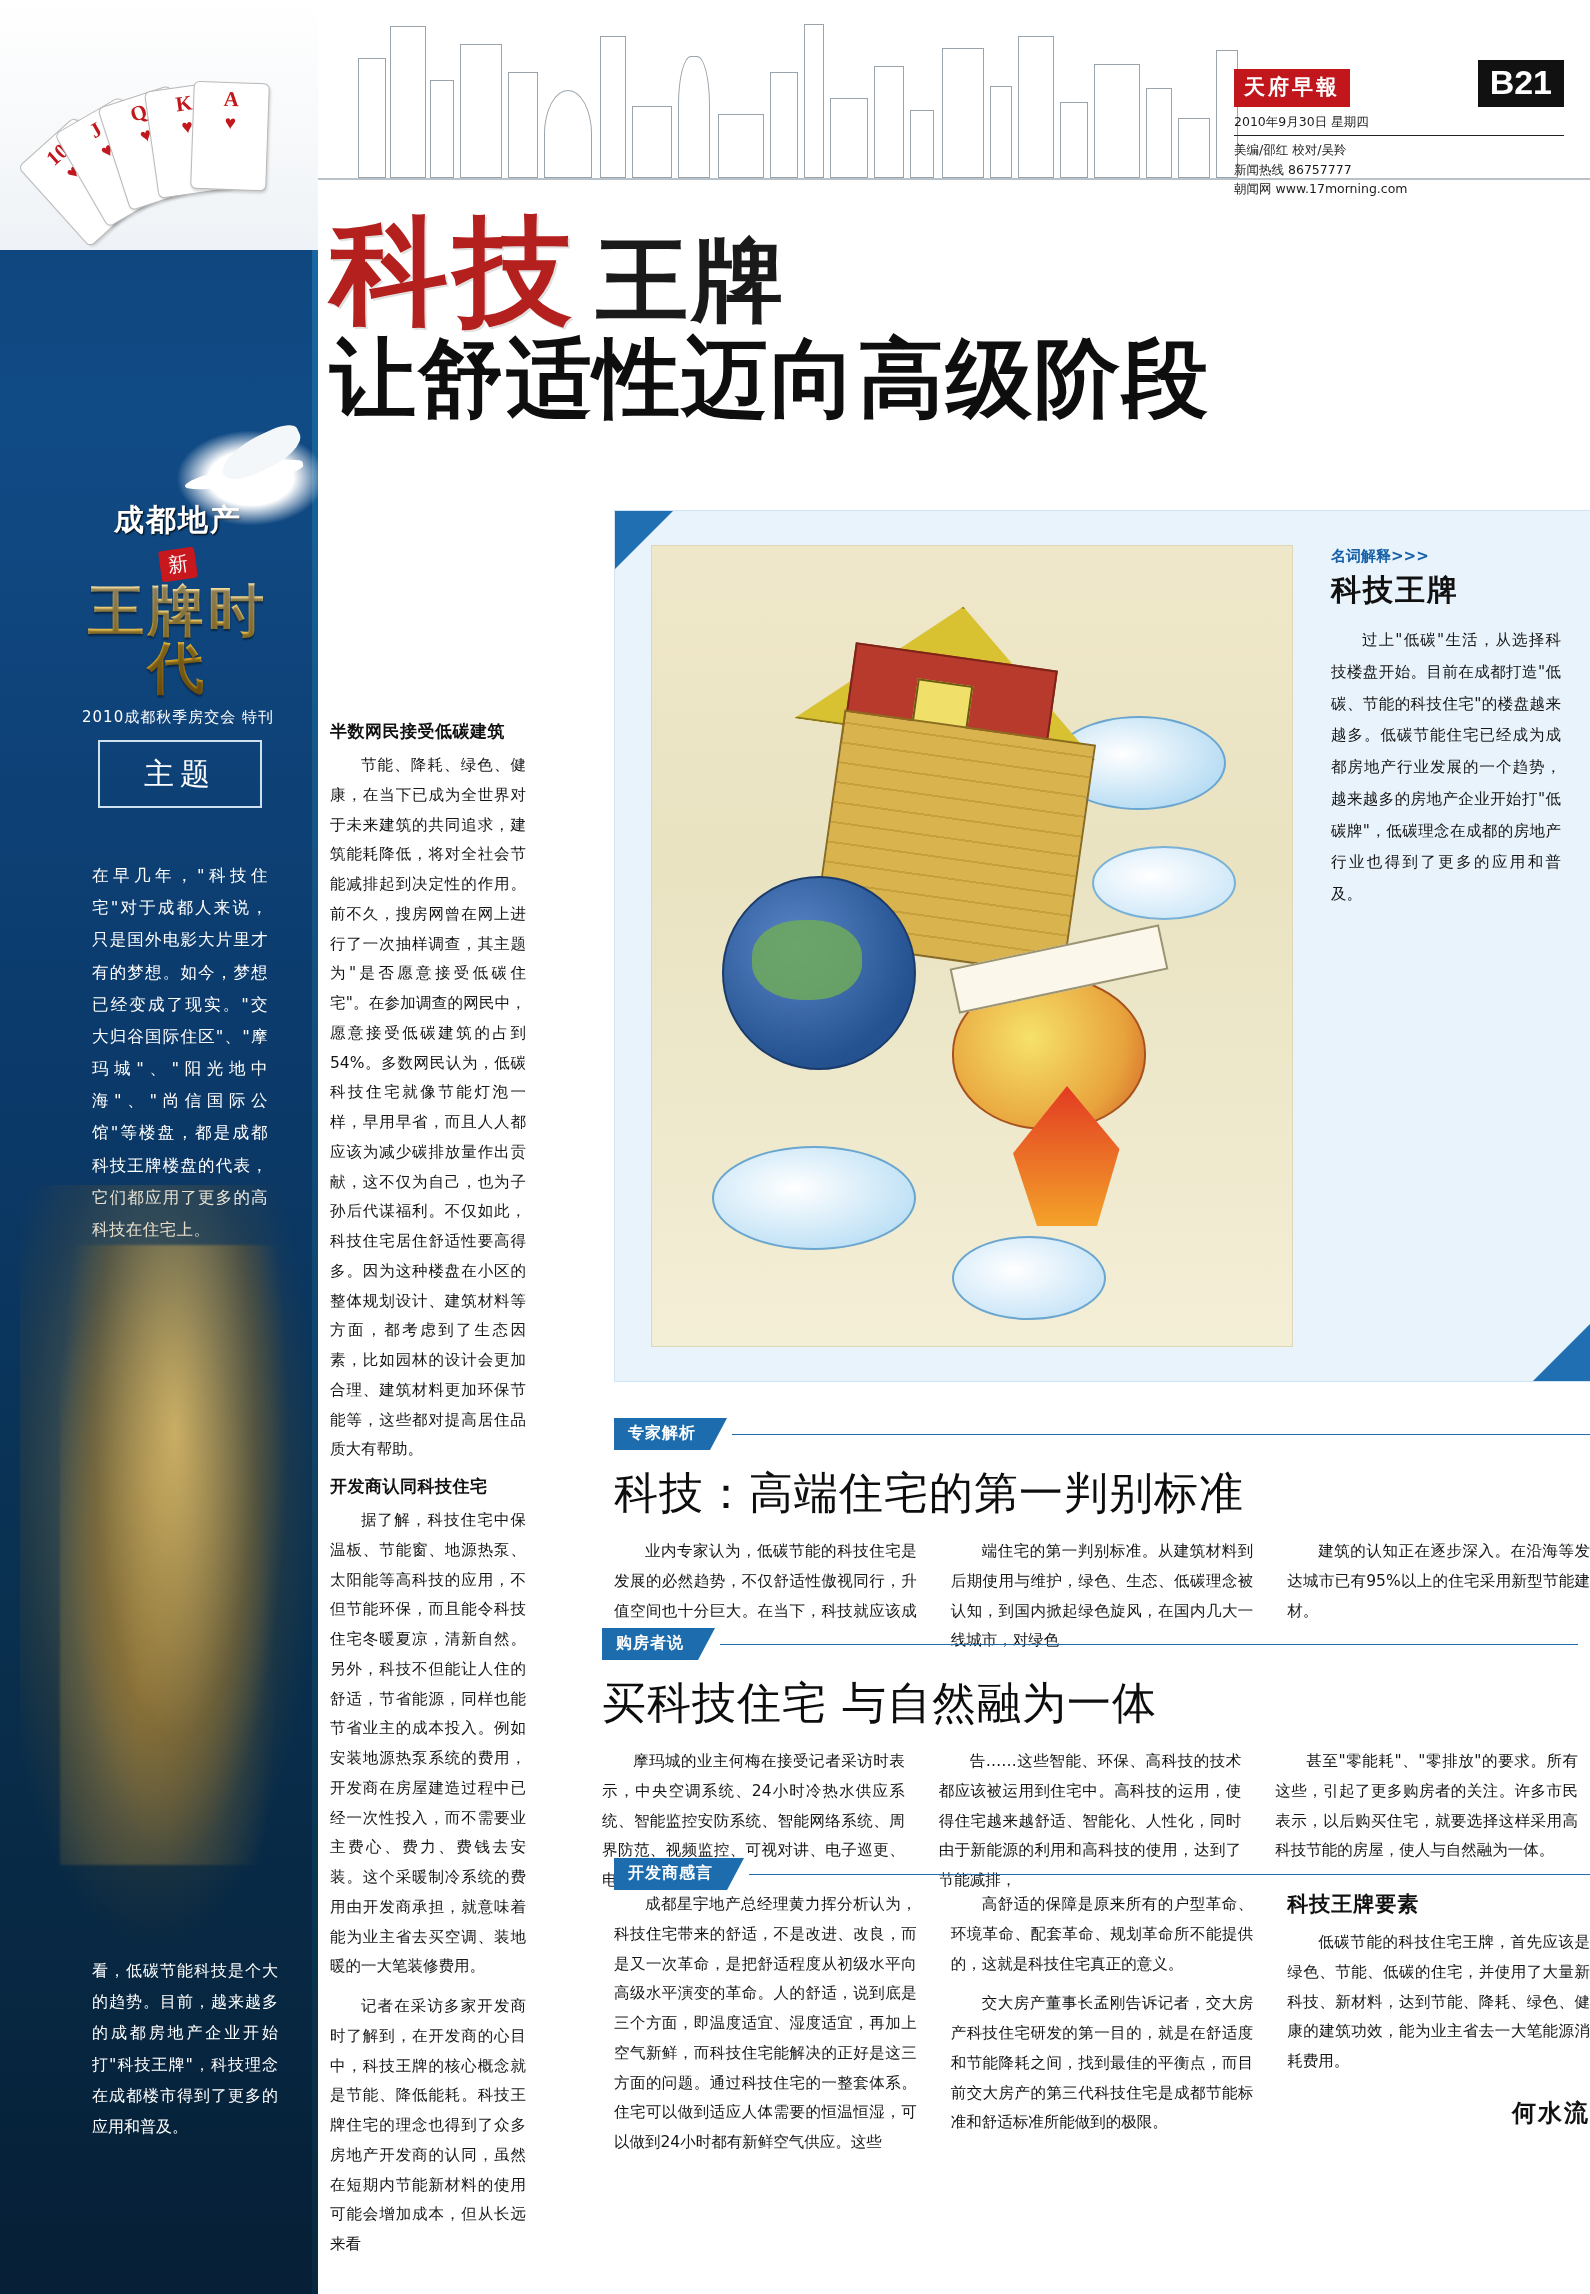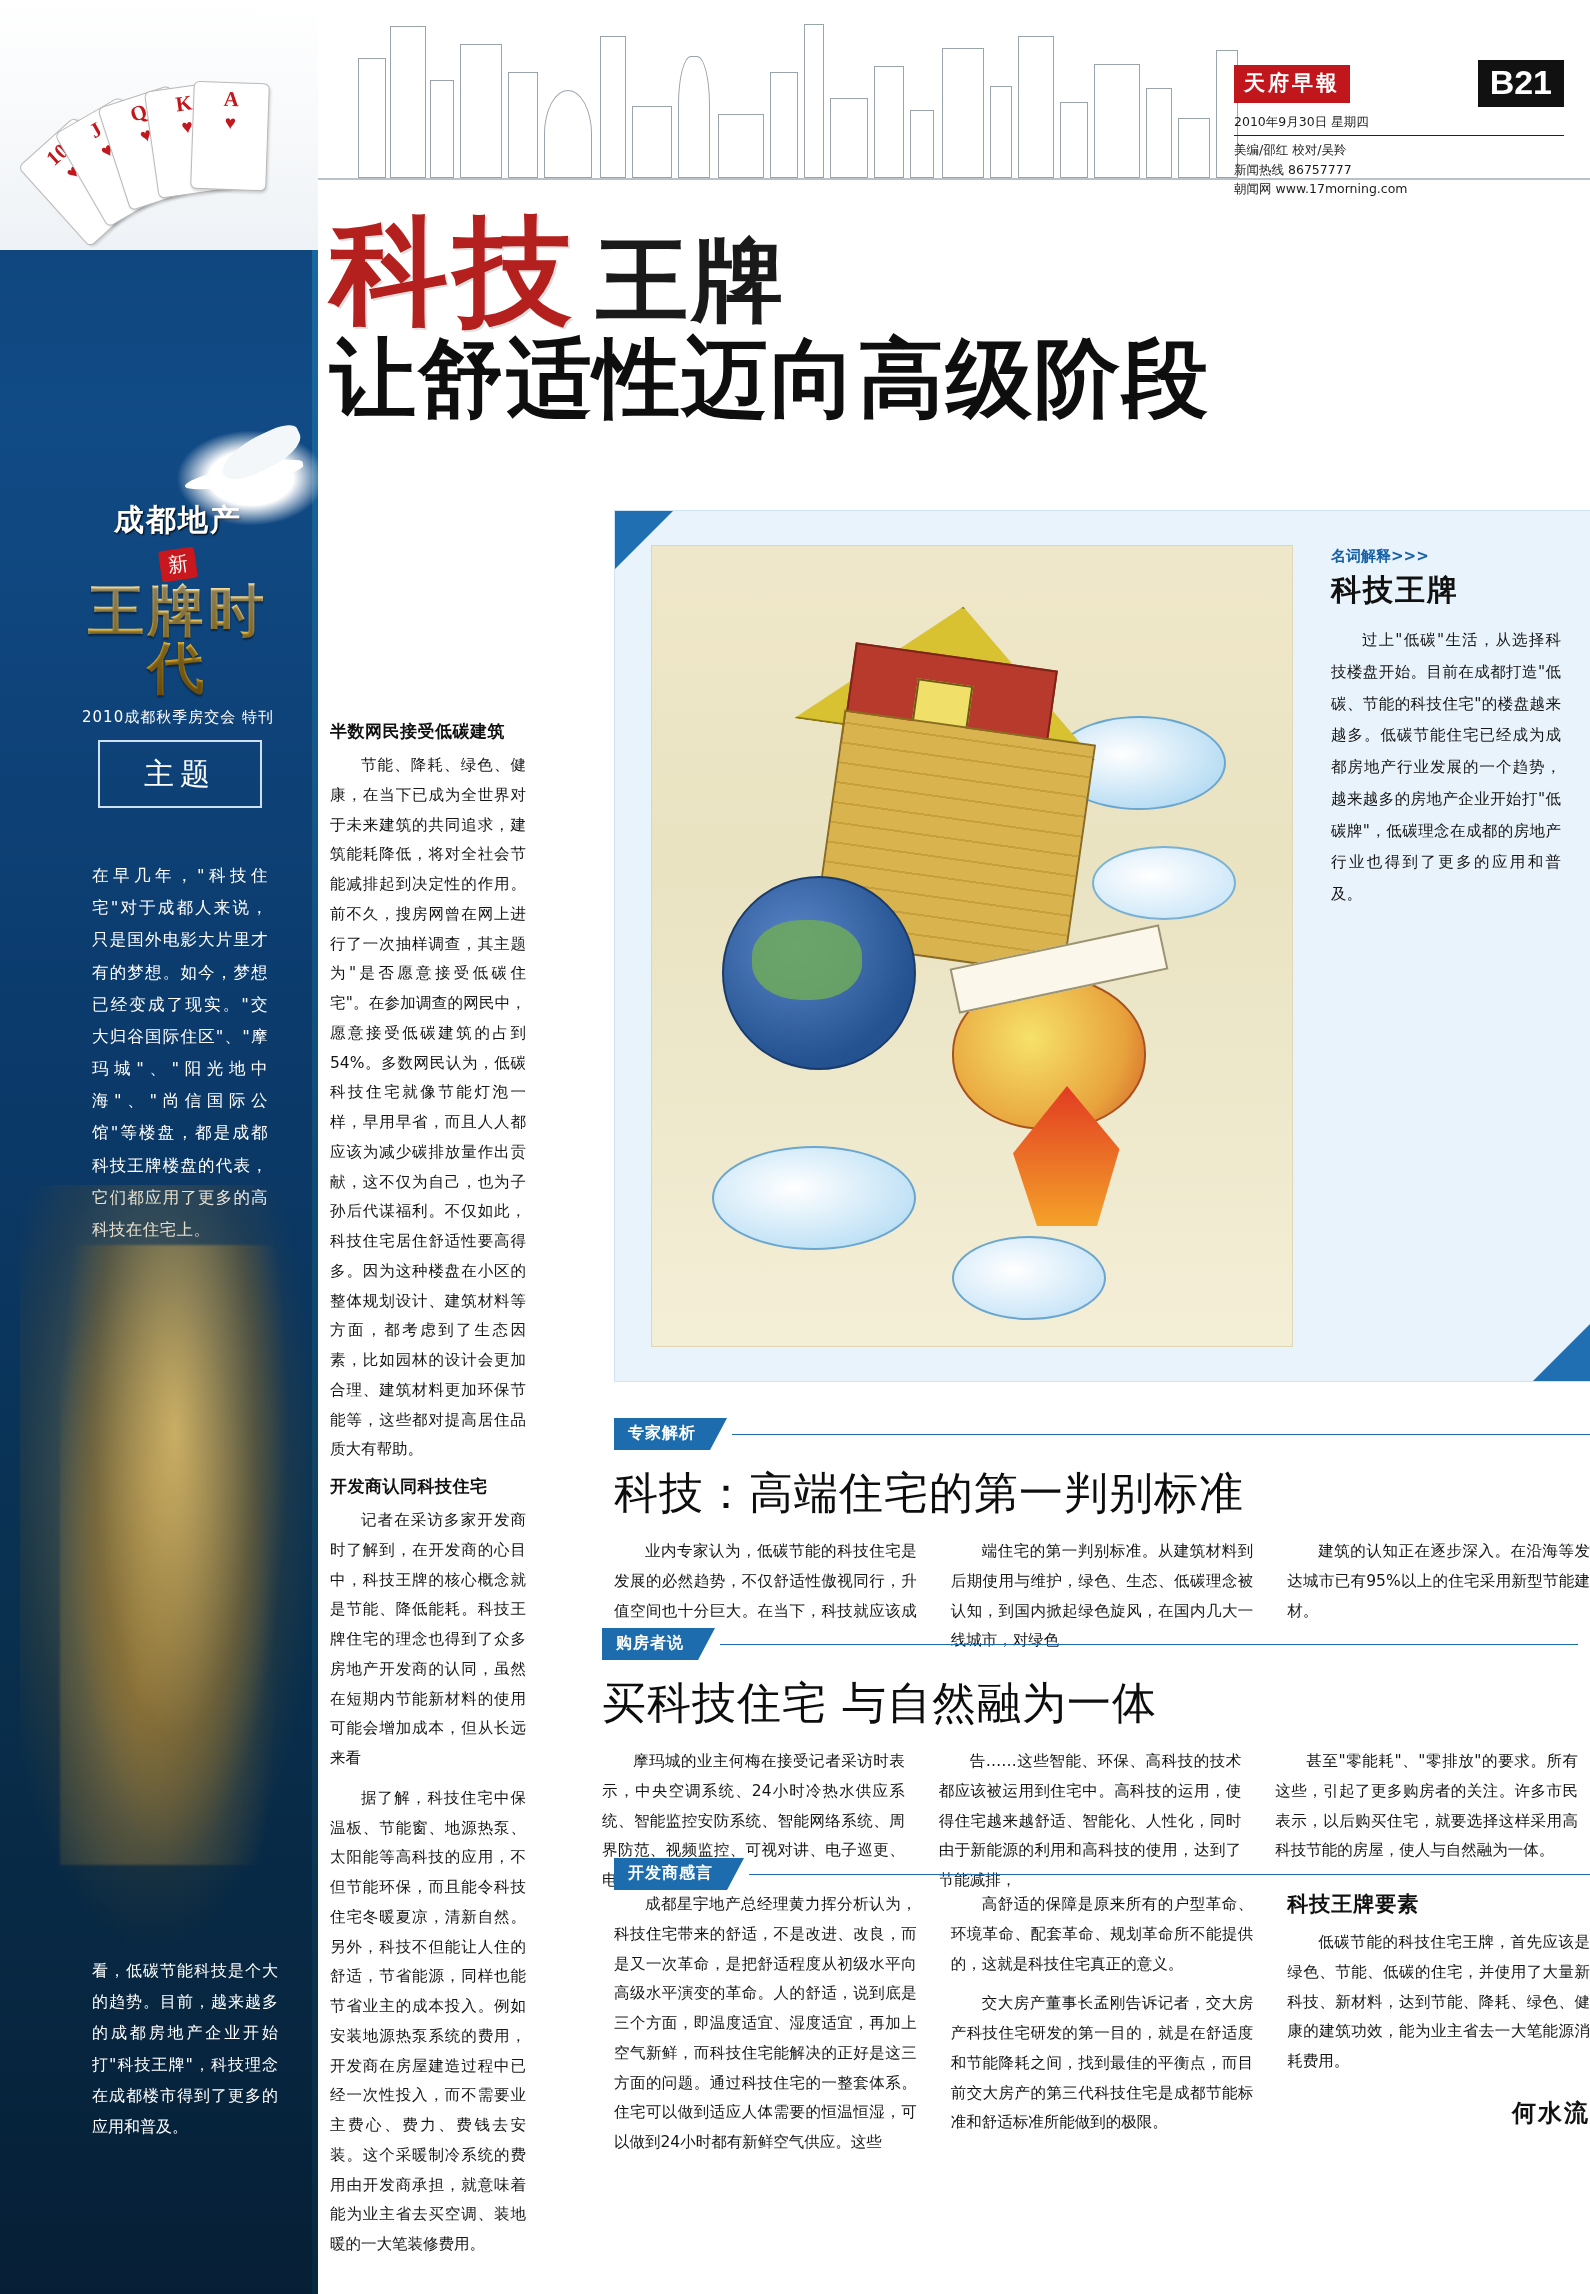--- a/index.html
+++ b/index.html
@@ -18,21 +18,21 @@
   
   .fan-zone{position:absolute;left:0;top:0;width:318px;height:250px;
      background:linear-gradient(180deg,#ffffff 0%,#f6f8fa 60%,#eef2f6 100%);}
 
   
   .skyline{position:absolute;left:318px;top:0;width:1272px;height:208px;background:#ffffff;}
   .sky-line{position:absolute;left:0;bottom:28px;width:100%;height:2px;background:#b9c2c9;}
 
   
   .masthead{position:absolute;right:26px;top:60px;width:330px;}
-  .mh-top{display:flex;align-items:center;gap:8px;}
+  .mh-top{display:flex;align-items:flex-end;gap:8px;}
   .mh-logo{background:#c0161c;color:#fff;font-weight:bold;font-size:21px;
      padding:4px 10px 6px;letter-spacing:3px;font-family:"DejaVu Serif","Liberation Serif",serif;}
   .mh-page{background:#111;color:#fff;font-weight:bold;font-size:34px;line-height:1;
      padding:5px 12px 8px;margin-left:auto;font-family:"Liberation Sans",sans-serif;}
   .mh-lines{margin-top:5px;font-size:12.5px;line-height:1.55;color:#1b1b1b;}
   .mh-lines div{white-space:nowrap;}
   .mh-rule{height:1px;background:#222;margin:4px 0 4px;}
 
   
   .head-wrap{position:absolute;left:330px;top:215px;width:1060px;}
@@ -259,22 +259,22 @@
     <span>主题</span>
   </div>
   <div class="lead">在早几年，"科技住宅"对于成都人来说，只是国外电影大片里才有的梦想。如今，梦想已经变成了现实。"交大归谷国际住区"、"摩玛城"、"阳光地中海"、"尚信国际公馆"等楼盘，都是成都科技王牌楼盘的代表，它们都应用了更多的高科技在住宅上。</div>
   <div class="horse"></div>
   <div class="band-foot">看，低碳节能科技是个大的趋势。目前，越来越多的成都房地产企业开始打"科技王牌"，科技理念在成都楼市得到了更多的应用和普及。</div>
 
   <div class="col2">
     <h3 class="sub-h">半数网民接受低碳建筑</h3>
     <p class="body-p">节能、降耗、绿色、健康，在当下已成为全世界对于未来建筑的共同追求，建筑能耗降低，将对全社会节能减排起到决定性的作用。前不久，搜房网曾在网上进行了一次抽样调查，其主题为"是否愿意接受低碳住宅"。在参加调查的网民中，愿意接受低碳建筑的占到54%。多数网民认为，低碳科技住宅就像节能灯泡一样，早用早省，而且人人都应该为减少碳排放量作出贡献，这不仅为自己，也为子孙后代谋福利。不仅如此，科技住宅居住舒适性要高得多。因为这种楼盘在小区的整体规划设计、建筑材料等方面，都考虑到了生态因素，比如园林的设计会更加合理、建筑材料更加环保节能等，这些都对提高居住品质大有帮助。</p>
     <h3 class="sub-h">开发商认同科技住宅</h3>
+    <p class="body-p">据了解，科技住宅中保温板、节能窗、地源热泵、太阳能等高科技的应用，不但节能环保，而且能令科技住宅冬暖夏凉，清新自然。另外，科技不但能让人住的舒适，节省能源，同样也能节省业主的成本投入。例如安装地源热泵系统的费用，开发商在房屋建造过程中已经一次性投入，而不需要业主费心、费力、费钱去安装。这个采暖制冷系统的费用由开发商承担，就意味着能为业主省去买空调、装地暖的一大笔装修费用。</p>
     <p class="body-p">记者在采访多家开发商时了解到，在开发商的心目中，科技王牌的核心概念就是节能、降低能耗。科技王牌住宅的理念也得到了众多房地产开发商的认同，虽然在短期内节能新材料的使用可能会增加成本，但从长远来看</p>
-    <p class="body-p">据了解，科技住宅中保温板、节能窗、地源热泵、太阳能等高科技的应用，不但节能环保，而且能令科技住宅冬暖夏凉，清新自然。另外，科技不但能让人住的舒适，节省能源，同样也能节省业主的成本投入。例如安装地源热泵系统的费用，开发商在房屋建造过程中已经一次性投入，而不需要业主费心、费力、费钱去安装。这个采暖制冷系统的费用由开发商承担，就意味着能为业主省去买空调、装地暖的一大笔装修费用。</p>
   </div>
 
   <div class="illu">
     <div class="illu-corner"></div>
     <div class="illu-corner2"></div>
 
     <div class="art">
       <div class="cl1"></div>
       <div class="cl4"></div>
       <div class="house-roof"></div>

